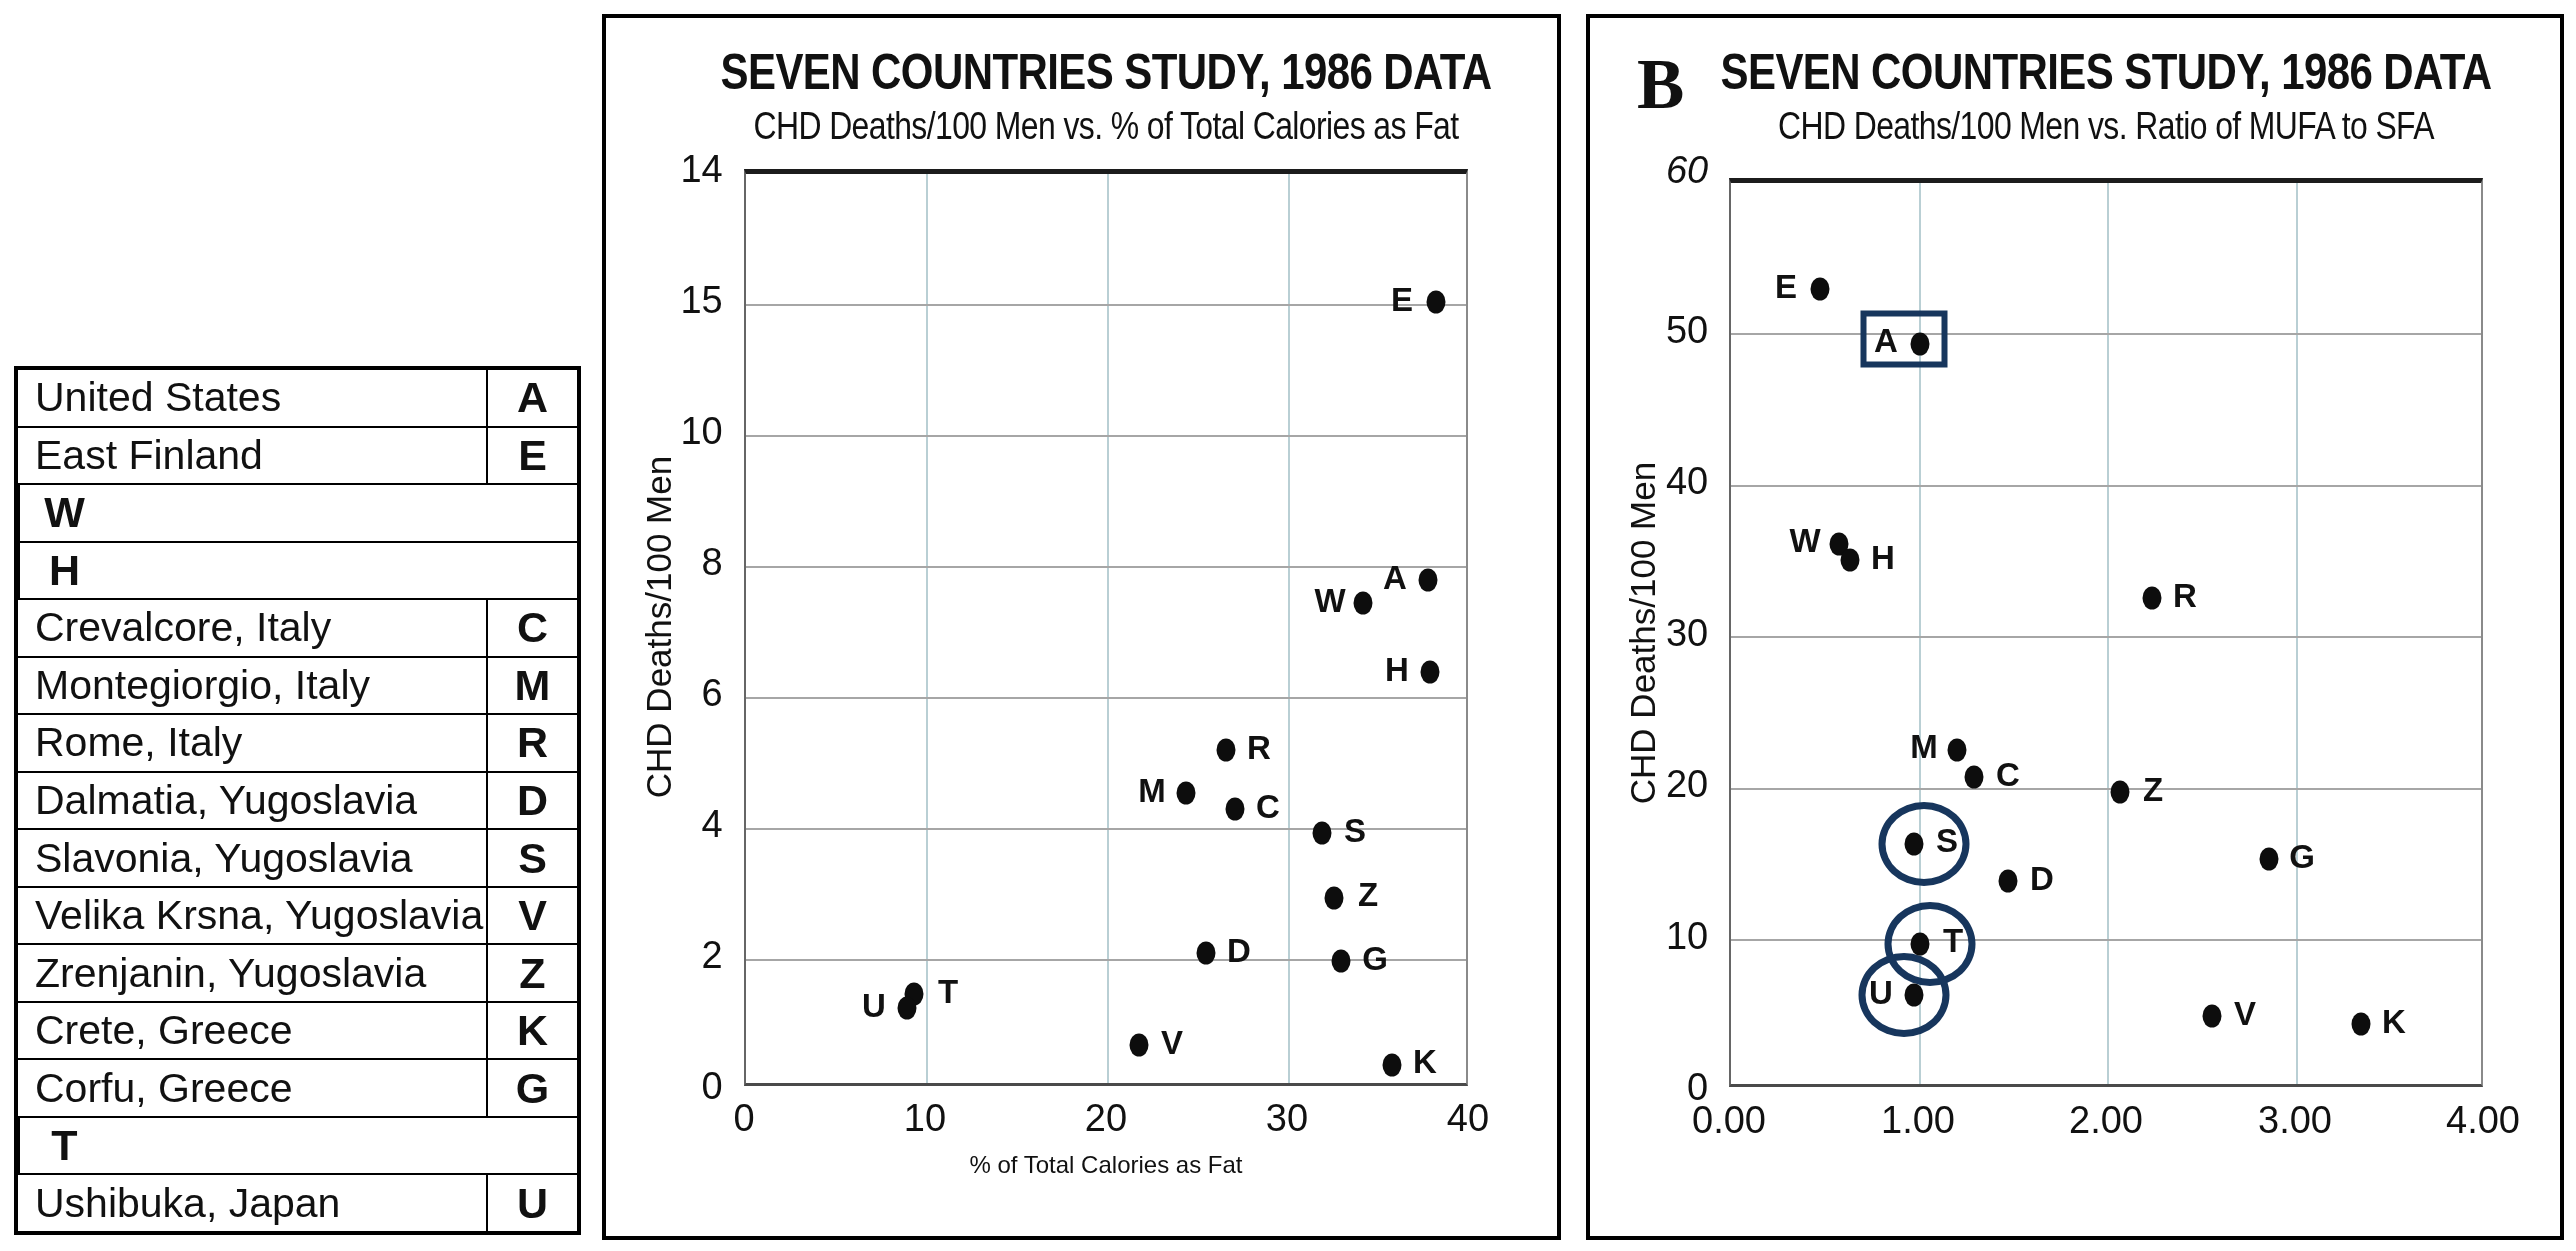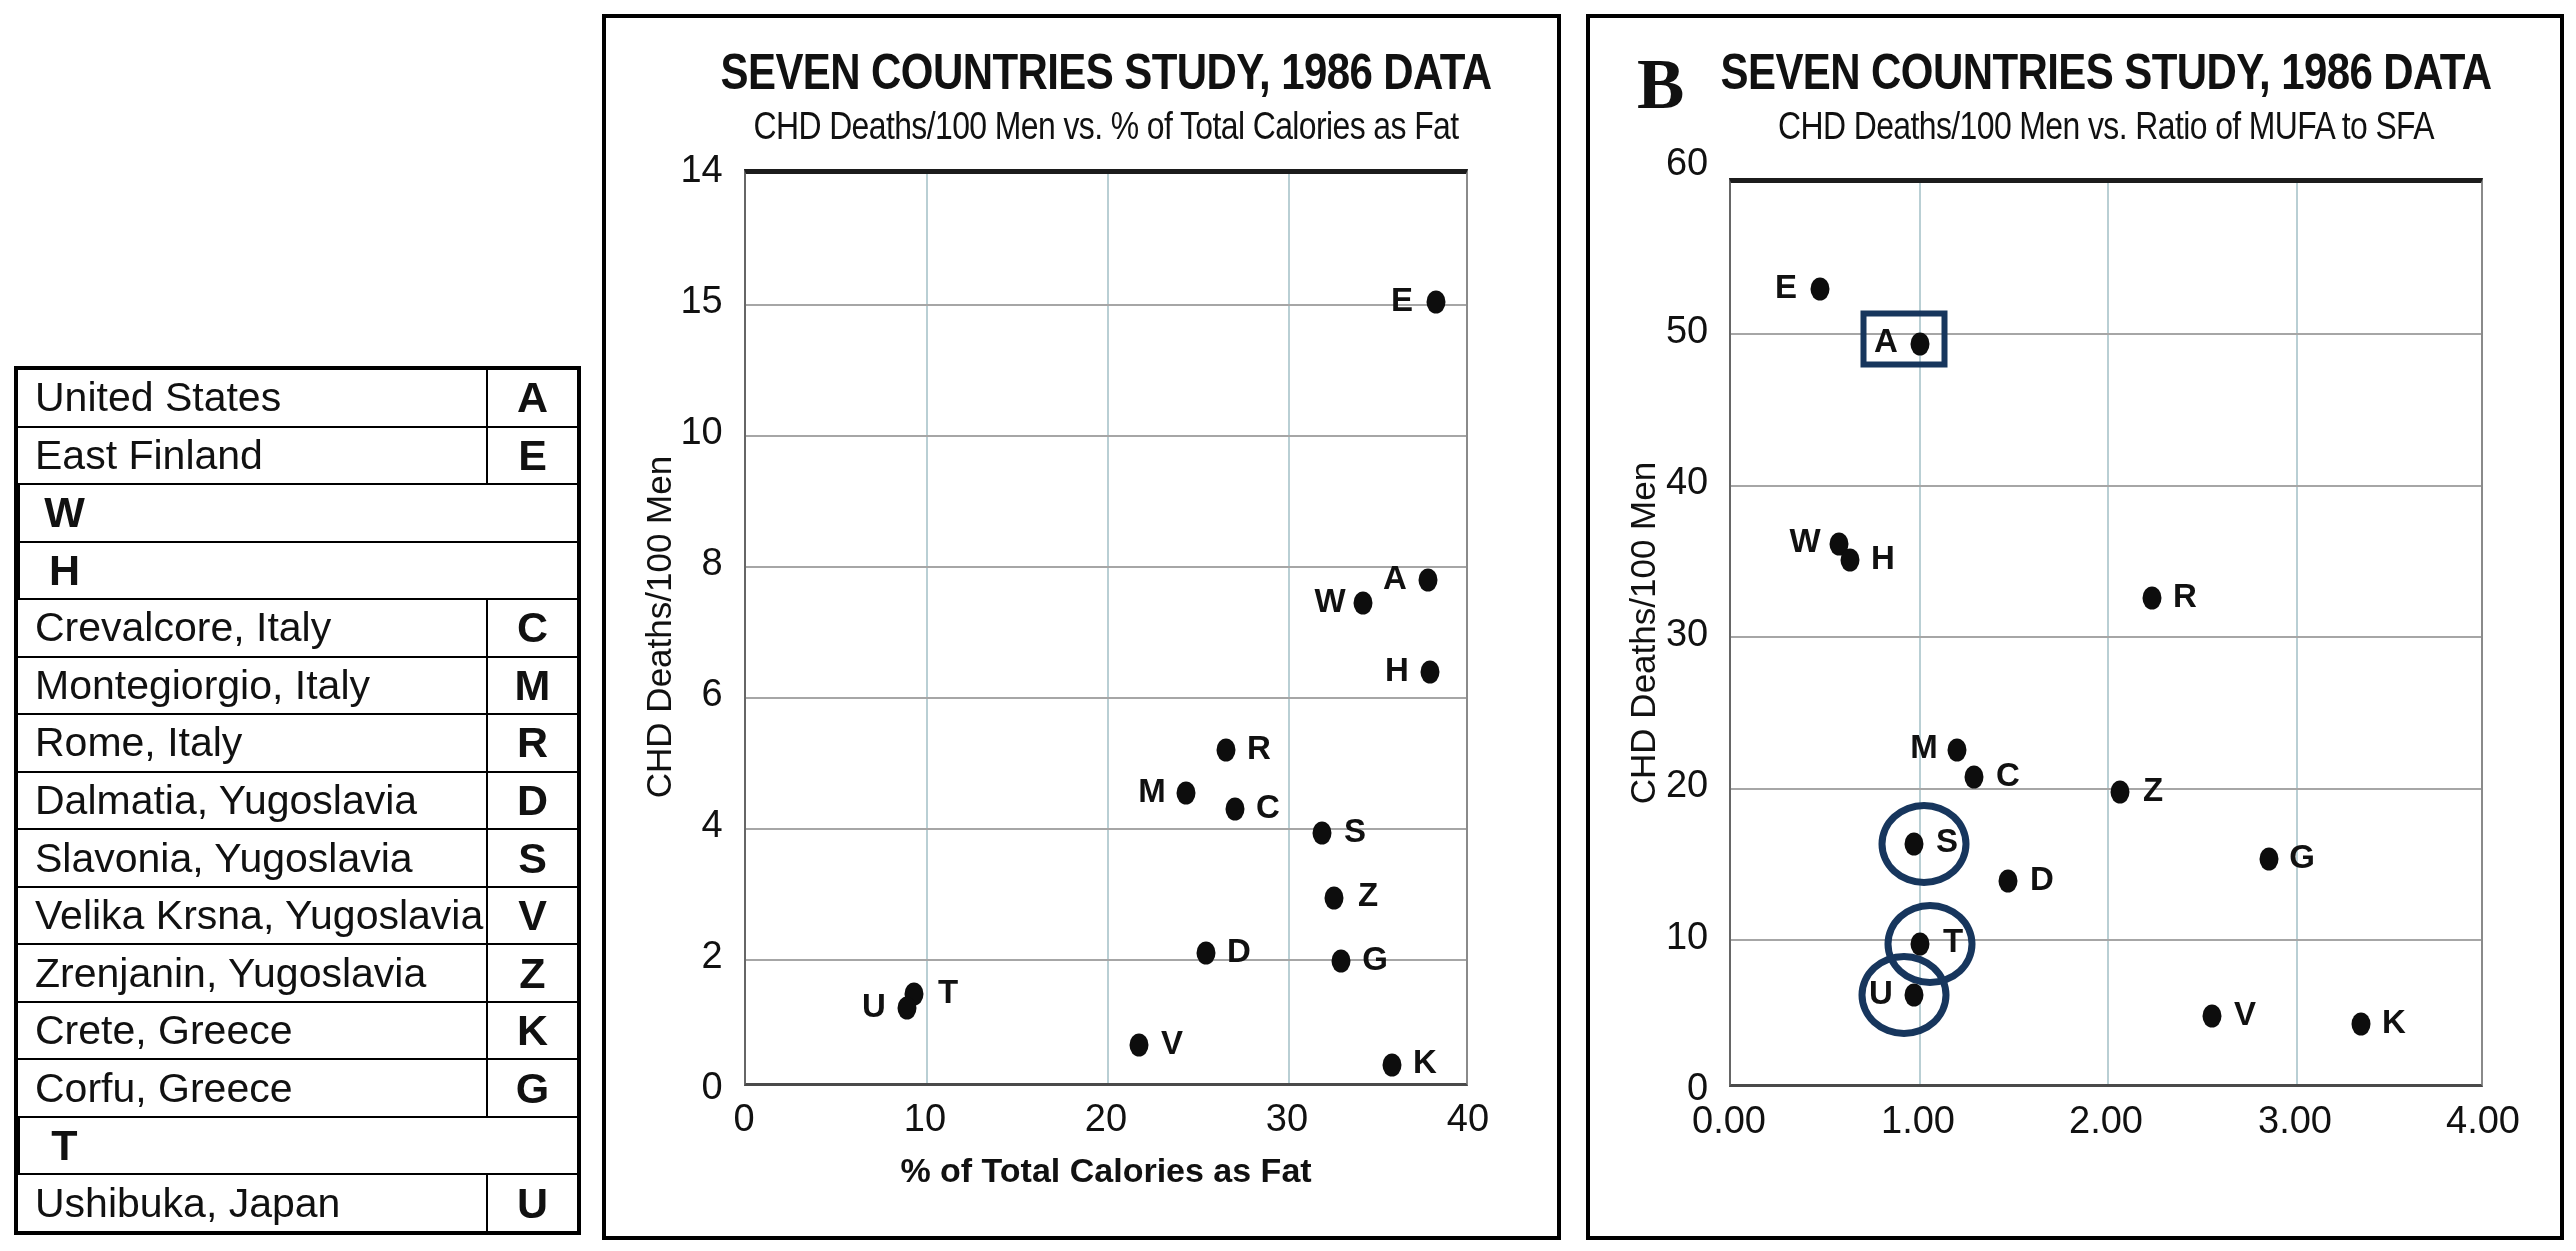--- a/index.html
+++ b/index.html
@@ -39,21 +39,21 @@
        transform:translate(-50%,-50%);}
   .plabel{position:absolute;font-size:33px;font-weight:bold;white-space:nowrap;
        transform:translate(-50%,-50%);}
   .ring-ellipse{position:absolute;box-sizing:border-box;border:7px solid #17365d;
        border-radius:50%;transform:translate(-50%,-50%);}
   .ring-rect{position:absolute;box-sizing:border-box;border:6.4px solid #17365d;
        transform:translate(-50%,-50%);}
 
   .xtick{position:absolute;font-size:38px;white-space:nowrap;transform:translateX(-50%);}
   .ytick{position:absolute;font-size:38px;width:121px;text-align:right;transform:translateY(-50%);}
-  .xlabel{position:absolute;font-size:34px;white-space:nowrap;transform:translateX(-50%);font-weight:bold;}
+  .xlabel{position:absolute;font-size:24px;white-space:nowrap;transform:translateX(-50%);}
   .ylabel{position:absolute;font-size:35px;white-space:nowrap;writing-mode:vertical-rl;
           transform:translateY(-50%) rotate(180deg);}
 </style>
 </head>
 <body>
 
 <div id="canvas">
 
   <div id="legend-panel">
       <div class="lrow">
@@ -229,17 +229,17 @@
       <div class="xtick" style="left: 328px; top: 1081px;">1.00</div>
       <div class="xtick" style="left: 516px; top: 1081px;">2.00</div>
       <div class="xtick" style="left: 705px; top: 1081px;">3.00</div>
       <div class="xtick" style="left: 893px; top: 1081px;">4.00</div>
       <div class="ytick" style="left: -2.8px; top: 1069px;">0</div>
       <div class="ytick" style="left: -2.8px; top: 918px;">10</div>
       <div class="ytick" style="left: -2.8px; top: 766px;">20</div>
       <div class="ytick" style="left: -2.8px; top: 615px;">30</div>
       <div class="ytick" style="left: -2.8px; top: 463px;">40</div>
       <div class="ytick" style="left: -2.8px; top: 312px;">50</div>
-      <div class="ytick" style="left: -2.8px; top: 144px;">60</div>
+      <div class="ytick" style="left: -2.8px; top: 152px; font-style: italic;">60</div>
     </div>
 
 </div>
 
 
 </body></html>

